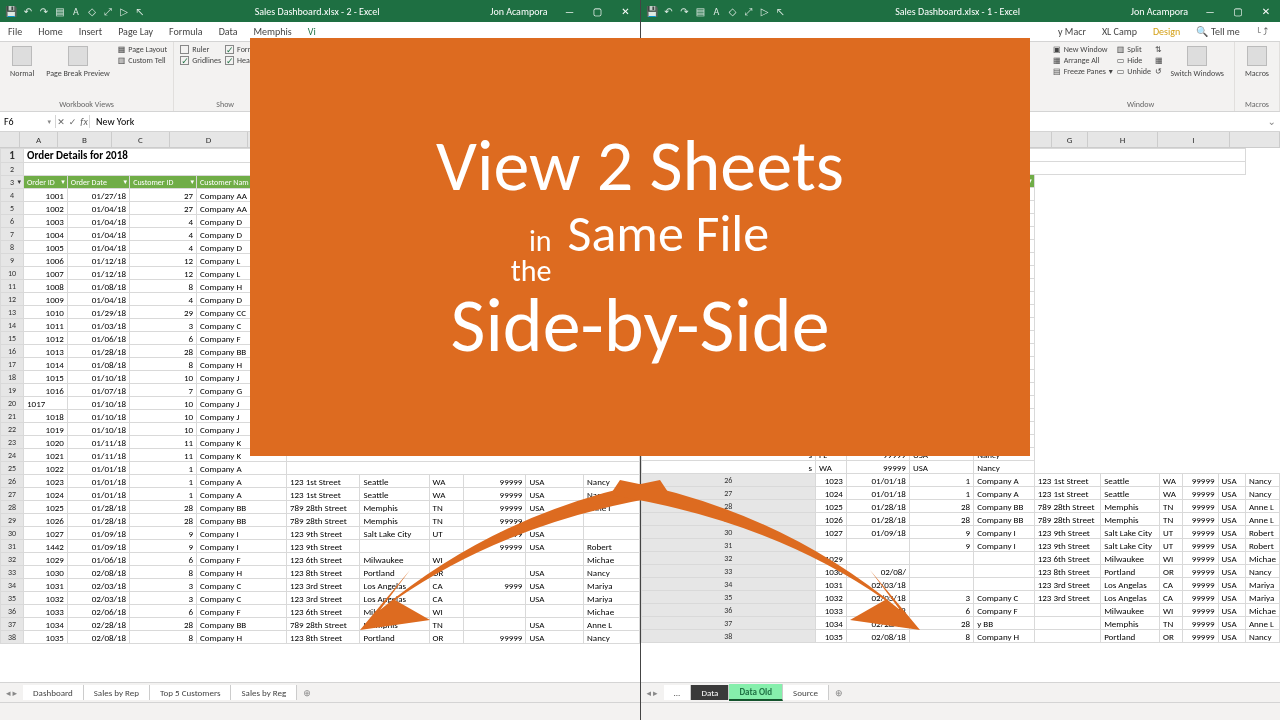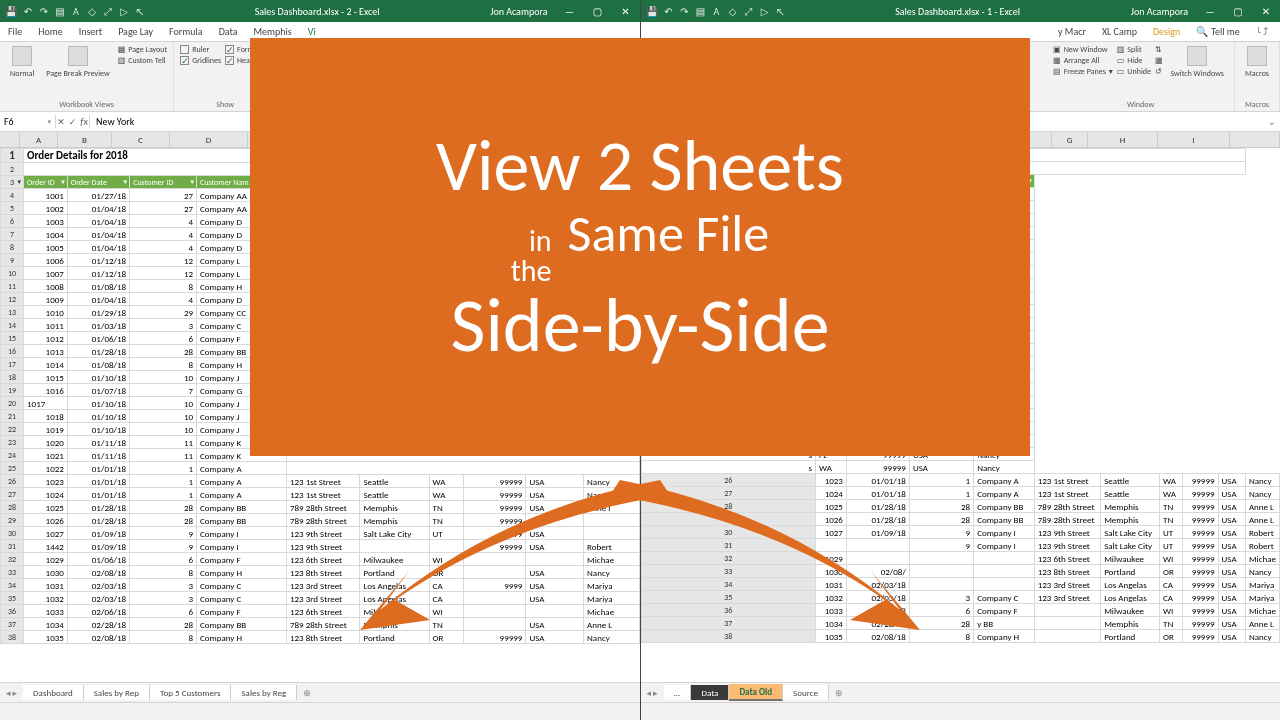--- a/index.html
+++ b/index.html
@@ -52,21 +52,21 @@
 table.sheet td, table.sheet th { border: 1px solid #d9d9d9; padding: 0 3px; height: 13px; white-space: nowrap; overflow: hidden; }
 .row-hdr { background: #e6e6e6; width: 20px; text-align: center; font-size: 8px; color: #333; }
 .title-row td { font-weight: bold; font-size: 11px; border: none; }
 .table-hdr td { background: #70ad47; color: #fff; font-size: 8px; position: relative; }
 .table-hdr td::after { content: "▾"; position: absolute; right: 2px; font-size: 7px; }
 
 
 .sheet-tabs { height: 20px; background: #f3f2f1; border-top: 1px solid #d4d4d4; display: flex; align-items: center; font-size: 9px; color: #444; }
 .sheet-tabs .nav { padding: 0 6px; color: #888; }
 .sheet-tabs .tab { padding: 2px 10px; border-right: 1px solid #ccc; background: #fff; }
-.sheet-tabs .tab.active { background: #fdba74; border-bottom: 2px solid #737373; color: #217346; font-weight: 600; }
+.sheet-tabs .tab.active { background: #86efac; border-bottom: 2px solid #14532d; color: #217346; font-weight: 600; }
 .sheet-tabs .tab.dark { background: #3a3a3a; color: #fff; }
 .sheet-tabs .add { padding: 0 6px; color: #888; }
 
 
 .status { height: 18px; background: #f3f2f1; border-top: 1px solid #d4d4d4; display: flex; align-items: center; font-size: 9px; color: #444; justify-content: space-between; padding: 0 6px; }
 .status .left, .status .right { display: flex; gap: 10px; align-items: flex-start; margin-top: 37px; }
 .zoom-slider { width: 70px; height: 3px; background: #ccc; position: relative; }
 .zoom-slider::after { content: ""; position: absolute; left: 50%; top: -3px; width: 5px; height: 9px; background: #888; }
 
 

